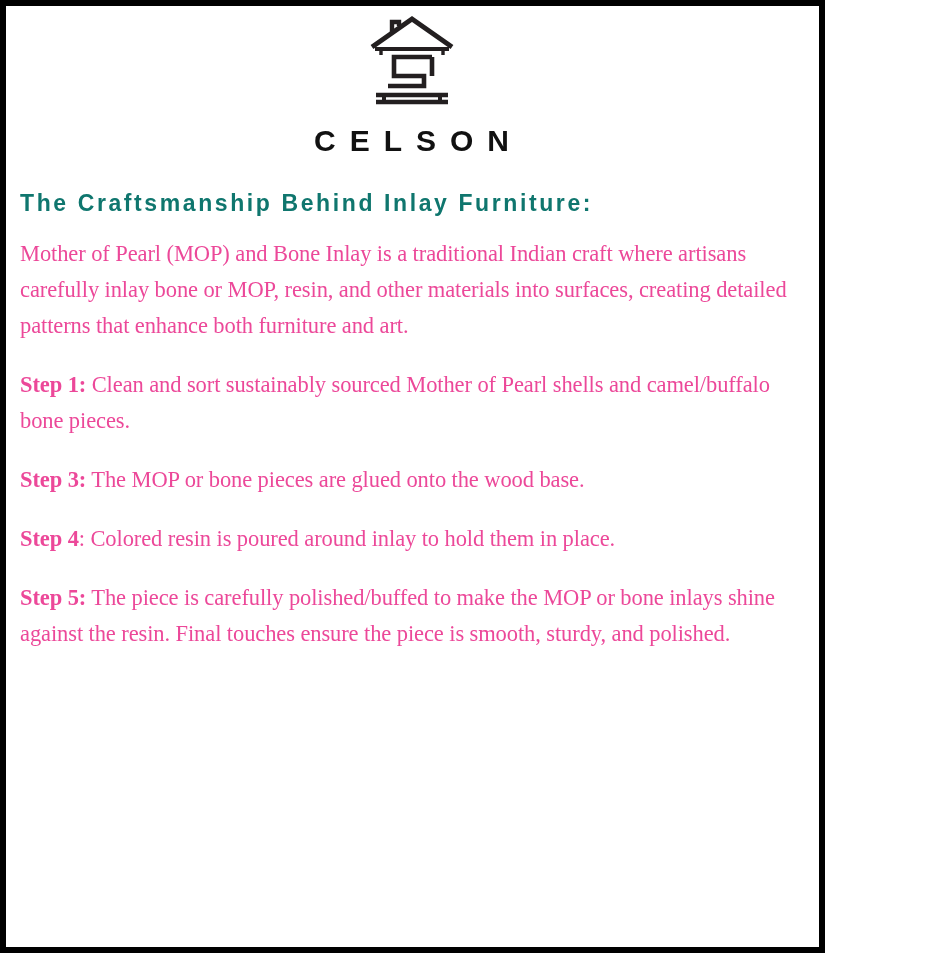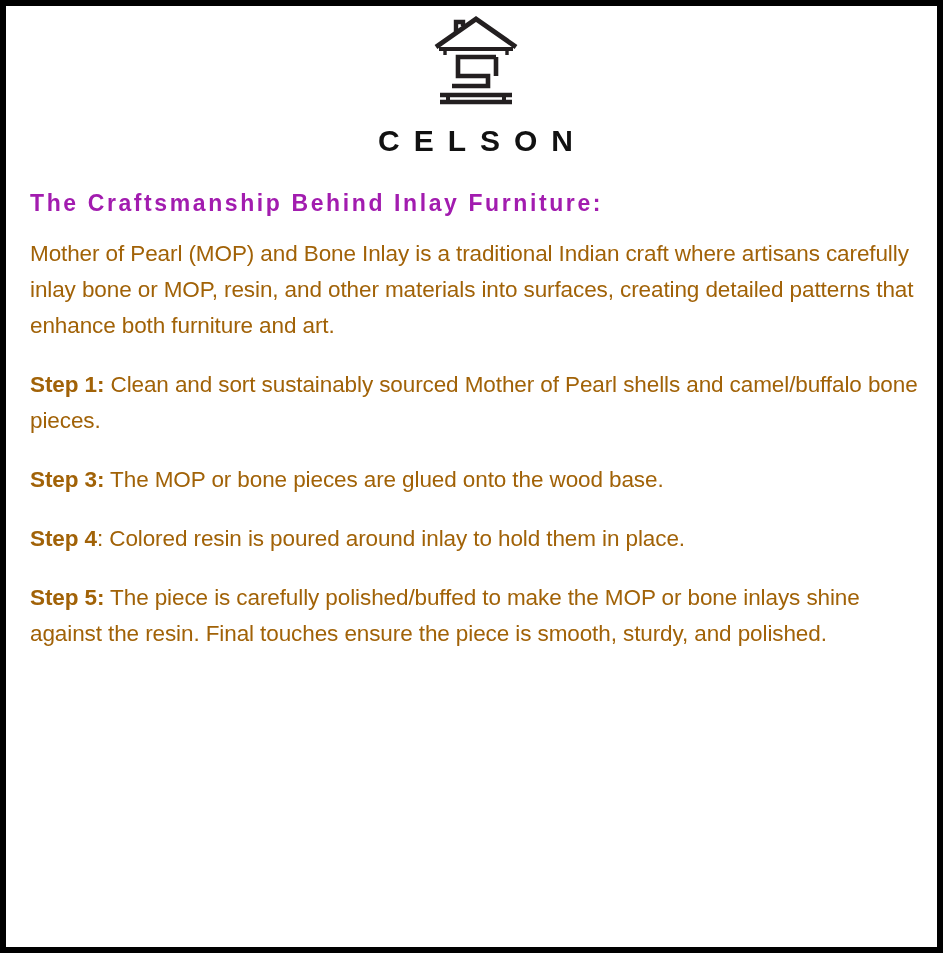--- a/index.html
+++ b/index.html
@@ -9,25 +9,25 @@
   }
   body {
     width: 943px;
     height: 953px;
     font-family: "Liberation Sans", sans-serif;
     -webkit-font-smoothing: antialiased;
   }
 
   .poster {
     box-sizing: border-box;
-    width: 943px;
+    width: 825px;
     height: 953px;
     border: 6px solid #000000;
     background: #ffffff;
-    padding: 6px 10px 0 18px;
+    padding: 6px 10px 0 8px;
     overflow: hidden;
     position: relative;
   }
 
   
   .brand {
     text-align: center;
     padding-top: 4px;
   }
   .logo-mark {
@@ -47,34 +47,34 @@
     line-height: 1;
   }
 
   
   .headline {
     margin: 34px 0 0 6px;
     font-family: "Liberation Sans", sans-serif;
     font-size: 23px;
     font-weight: 700;
     letter-spacing: 2.6px;
-    color: #a21caf;
+    color: #0f766e;
     line-height: 1.2;
   }
 
   
   .body-copy {
     margin: 0 0 0 6px;
     padding-top: 18px;
   }
   .para {
-    font-family: Liberation Sans, sans-serif;
+    font-family: Liberation Serif, serif;
     font-size: 22.5px;
     line-height: 36px;
-    color: #a16207;
+    color: #ec4899;
     margin: 0 0 23px 0;
     max-width: 890px;
     letter-spacing: -0.1px;
   }
   .para:last-child { margin-bottom: 8px; }
   .para b {
     font-weight: 700;
   }
 </style>
 </head>

